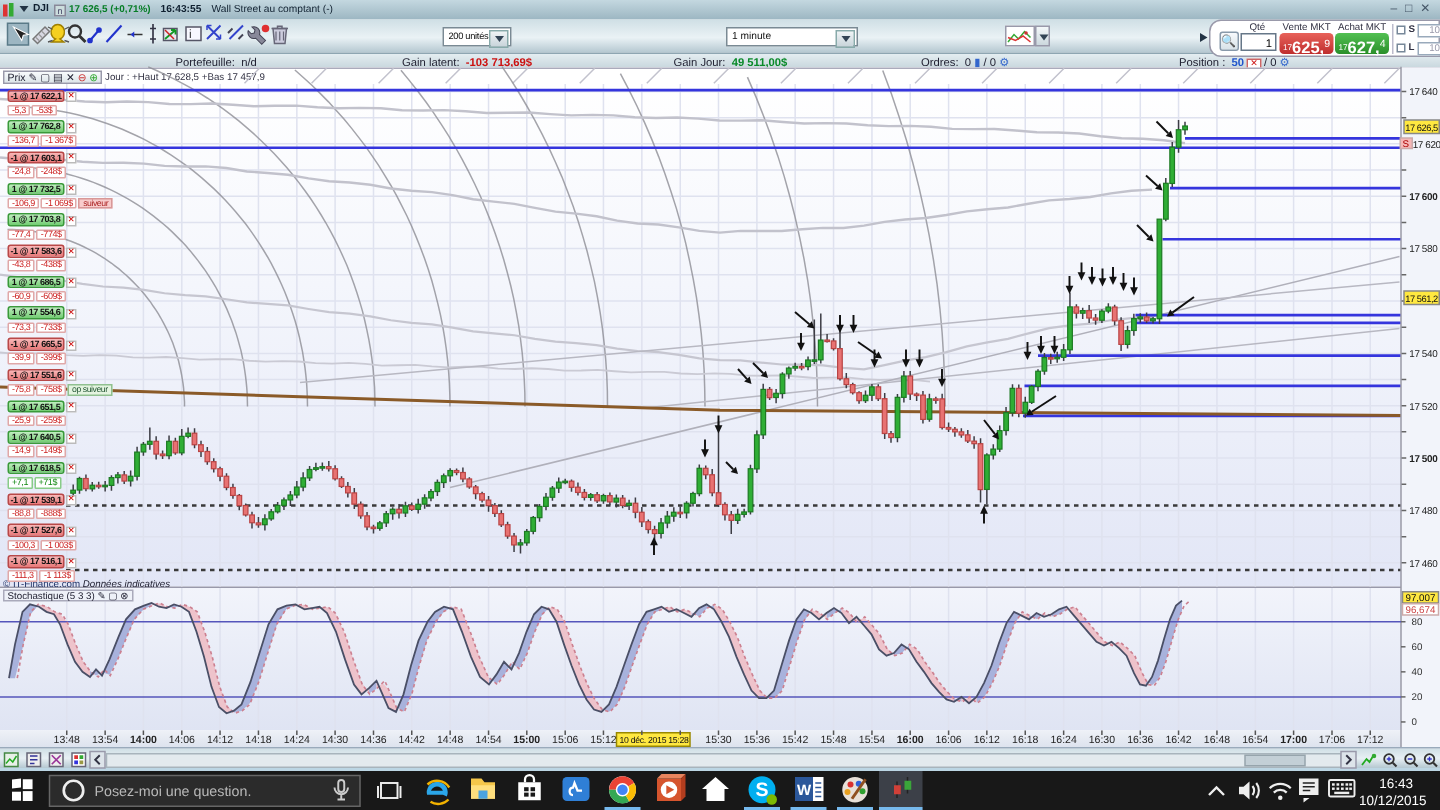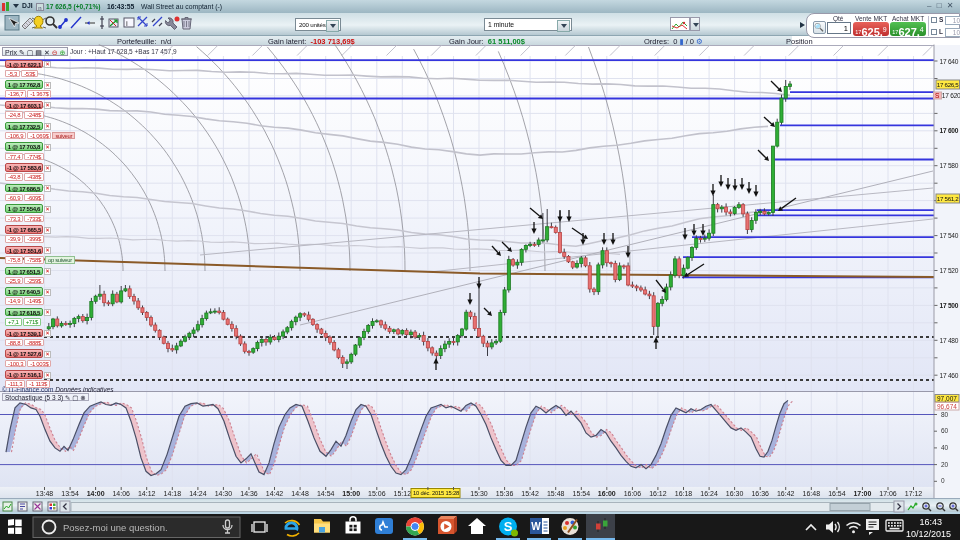--- a/index.html
+++ b/index.html
@@ -1,18 +1,18 @@
 <!DOCTYPE html>
 <html><head><meta charset="utf-8"><style>
 *{margin:0;padding:0;box-sizing:border-box}
 body{width:960px;height:540px;overflow:hidden;font-family:"Liberation Sans",sans-serif;position:relative;background:#fff}
 .abs{position:absolute}
 #titlebar{left:0;top:0;width:960px;height:13px;background:linear-gradient(#c4d8e0,#9cb6c2);font-size:6.8px;color:#102030;white-space:nowrap}
 #toolbar{left:0;top:13px;width:960px;height:22.5px;background:linear-gradient(180deg,#cfdfe5 0%,#eaf2f5 55%,#b5c8d1 100%);border-bottom:1px solid #8ea6b2}
-#inforow{left:0;top:35.5px;width:792px;height:9px;background:linear-gradient(#e4edf1,#c9d8de);font-size:7.5px;color:#223}
+#inforow{left:0;top:35.5px;width:960px;height:9px;background:linear-gradient(#e4edf1,#c9d8de);font-size:7.5px;color:#223}
 #hdrrow{left:0;top:44.5px;width:960px;height:11.5px;background:#fff;border-top:1px solid #aab;font-size:7px;color:#223}
 #chartbg{left:0;top:56px;width:934px;height:335px;background:linear-gradient(#ffffff,#f4f6fc 40%,#e2e6f6)}
 #axisbg{left:934px;top:44.5px;width:26px;height:453.5px;background:#f2f4fa}
 #stochbg{left:0;top:392px;width:934px;height:95px;background:linear-gradient(#f2f4fb,#dfe4f3)}
 #taxisbg{left:0;top:487px;width:934px;height:11px;background:linear-gradient(#eef1f7,#dde3ee)}
 #btoolbar{left:0;top:498px;width:960px;height:16px;background:linear-gradient(180deg,#cfdfe5,#e8f0f4 50%,#b5c8d1);border-top:1px solid #9ab;border-bottom:2px solid #bcd6e4}
 #taskbar{left:0;top:514px;width:960px;height:26px;background:#181818}
 #chartsep{left:0;top:391px;width:934px;height:1px;background:#99a}
 .ob{position:absolute;left:5px;width:38px;height:8.5px;font-size:6px;font-weight:bold;text-align:center;line-height:8.5px;border-radius:2px;color:#111;white-space:nowrap;letter-spacing:-0.3px}
 .ob-r{background:linear-gradient(#f8b8b8,#e87878);border:1px solid #b84848}
@@ -100,22 +100,22 @@
         <path d="M1 6 L6 8 L11 5 L16 9" stroke="#d33" fill="none"></path>
         <circle cx="13" cy="3" r="1.2" fill="#c33"></circle>
       </svg></div>
     <div style="position:absolute;left:690px;top:3.5px;width:10px;height:14px;background:linear-gradient(#f4f8fa,#ccd8de);border:1px solid #99a">
       <span style="position:absolute;left:2px;top:5px;border:3px solid transparent;border-top:4px solid #345"></span>
     </div>
   </div>
 <div class="abs" id="inforow">
     <span style="position:absolute;left:117px;top:1px">Portefeuille:&nbsp; n/d</span>
     <span style="position:absolute;left:268px;top:1px">Gain latent:&nbsp; <b style="color:#cc1111">-103 713,69$</b></span>
-    <span style="position:absolute;left:449px;top:1px">Gain Jour:&nbsp; <b style="color:#0a8a2a">61 511,00$</b></span>
-    <span style="position:absolute;left:644px;top:1px">Ordres:&nbsp; 0 <span style="color:#36c">▮</span> / 0 <span style="color:#36c">⚙</span></span>
+    <span style="position:absolute;left:449px;top:1px">Gain Jour:&nbsp; <b style="color:#0a8a2a">49 511,00$</b></span>
+    <span style="position:absolute;left:614px;top:1px">Ordres:&nbsp; 0 <span style="color:#36c">▮</span> / 0 <span style="color:#36c">⚙</span></span>
     <span style="position:absolute;left:786px;top:1px">Position :&nbsp; <b style="color:#2255cc">50</b> <span style="background:#fff;border:1px solid #c66;color:#c11;font-size:6px;padding:0 1px">✕</span> / 0 <span style="color:#36c">⚙</span></span>
   </div>
 <div class="abs" id="hdrrow">
     <span style="position:absolute;left:2px;top:1px;border:1px solid #99a;background:linear-gradient(#f8fafc,#dde6ea);padding:0 2px;height:9px;line-height:9px">Prix ✎ ▢ ▤ ✕ <span style="color:#c33">⊖</span> <span style="color:#3a3">⊕</span></span>
     <span style="position:absolute;left:70px;top:2px;color:#334;font-size:6.5px">Jour : +Haut 17 628,5 +Bas 17 457,9</span>
   </div>
 <div class="abs" id="chartbg"></div>
 <div class="abs" id="axisbg"></div>
 <div class="abs" id="stochbg"></div>
 <div class="abs" id="taxisbg"></div>

